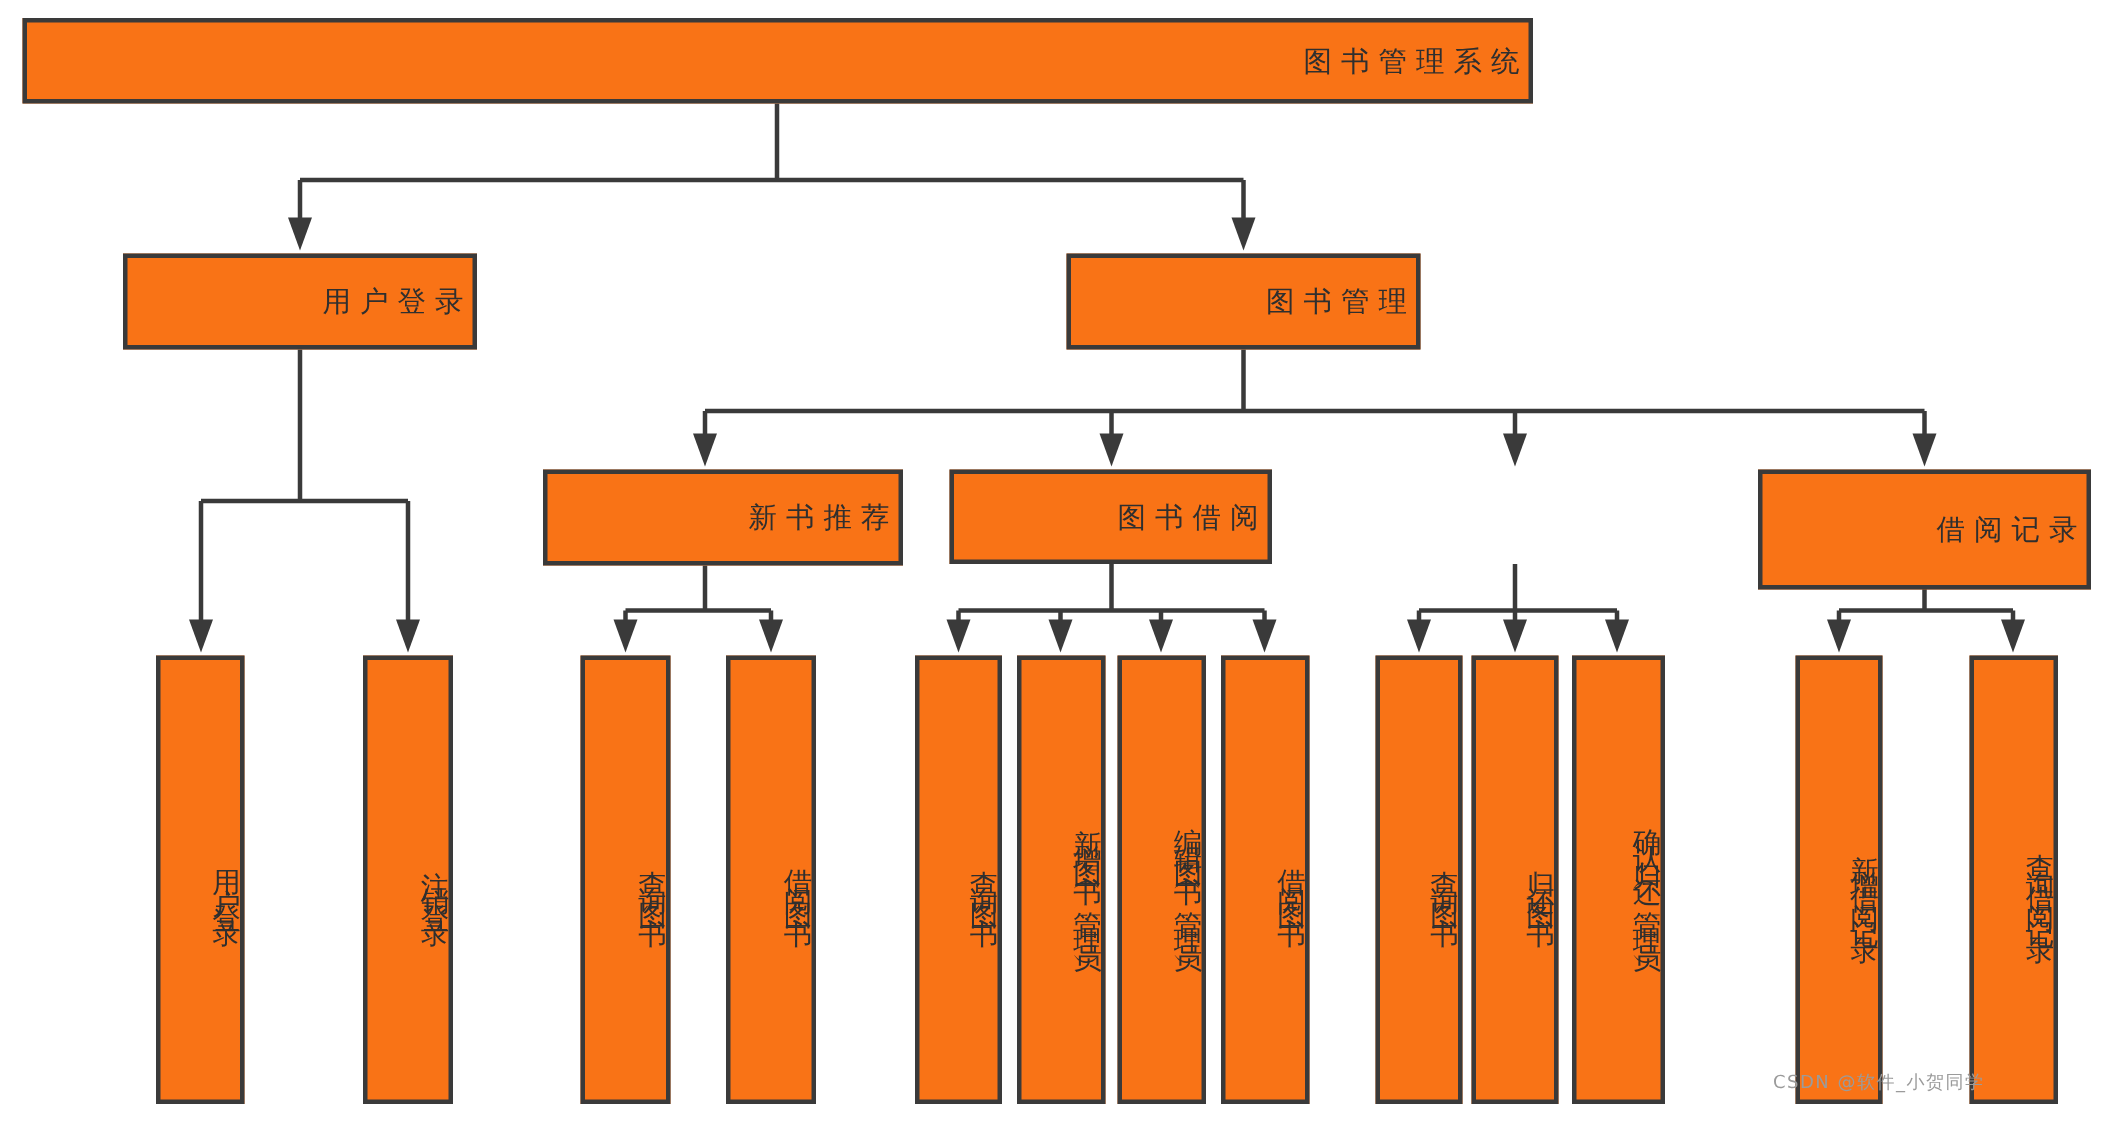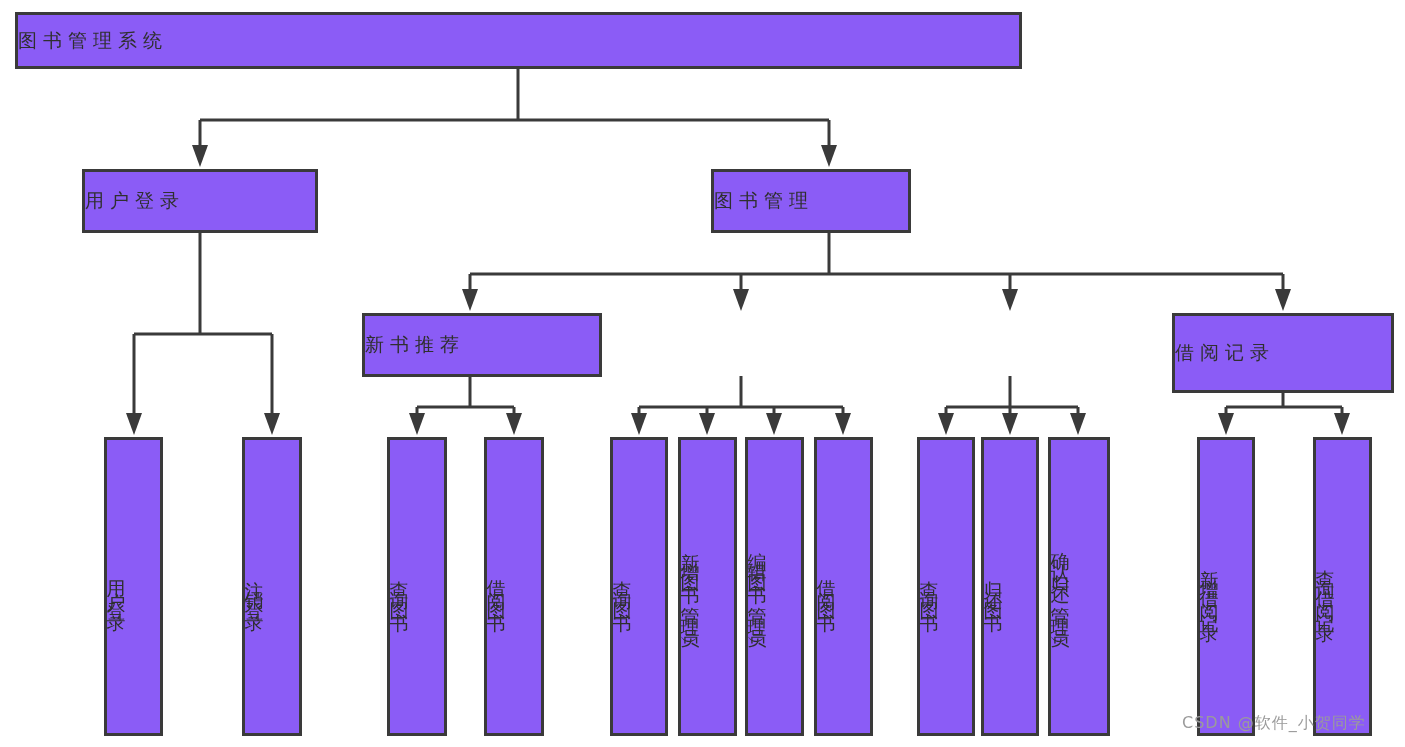--- a/index.html
+++ b/index.html
@@ -13,44 +13,44 @@
   }
   svg.connectors {
     position: absolute;
     left: 0; top: 0;
     width: 1405px; height: 747px;
   }
   .node {
     position: absolute;
     box-sizing: border-box;
     border: 3px solid var(--line, #3a3a3a);
-    background: #8b5cf6;
+    background: #f97316;
     display: flex;
     align-items: center;
-    justify-content: flex-start;
+    justify-content: flex-end;
     color: var(--text, #2f2f2f);
   }
   .hlabel {
     font-size: 19px;
     letter-spacing: 6px;
     white-space: nowrap;
   }
   .vlabel {
     writing-mode: vertical-rl;
     text-orientation: mixed;
     font-size: 19px;
     letter-spacing: 11px;
     line-height: 1;
     white-space: nowrap;
   }
   .watermark {
     position: absolute;
     left: 1182px;
     top: 713px;
-    font-size: 16px;
+    font-size: 12px;
     letter-spacing: 1px;
     color: var(--watermark, #9b9b9b);
     white-space: nowrap;
   }
 </style>
 </head>
 <body>
 
 <div class="canvas">
 
@@ -91,26 +91,29 @@
     </g>
   </svg>
 
   <div class="node" style="left:15px;top:12px;width:1007px;height:57px">
     <span class="hlabel">图书管理系统</span>
   </div>
 
   <div class="node" style="left:82px;top:169px;width:236px;height:64px">
     <span class="hlabel">用户登录</span>
   </div>
-  <div class="node" style="left:711px;top:169px;width:200px;height:64px">
+  <div class="node" style="left:711px;top:169px;width:236px;height:64px">
     <span class="hlabel">图书管理</span>
   </div>
 
   <div class="node" style="left:362px;top:313px;width:240px;height:64px">
     <span class="hlabel">新书推荐</span>
+  </div>
+  <div class="node" style="left:633px;top:313px;width:215px;height:63px">
+    <span class="hlabel">图书借阅</span>
   </div>
   <div class="node" style="left:1172px;top:313px;width:222px;height:80px">
     <span class="hlabel">借阅记录</span>
   </div>
 
   <div class="node" style="left:104px;top:437px;width:59px;height:299px">
     <span class="vlabel">用户登录</span>
   </div>
   <div class="node" style="left:242px;top:437px;width:60px;height:299px">
     <span class="vlabel">注销登录</span>

